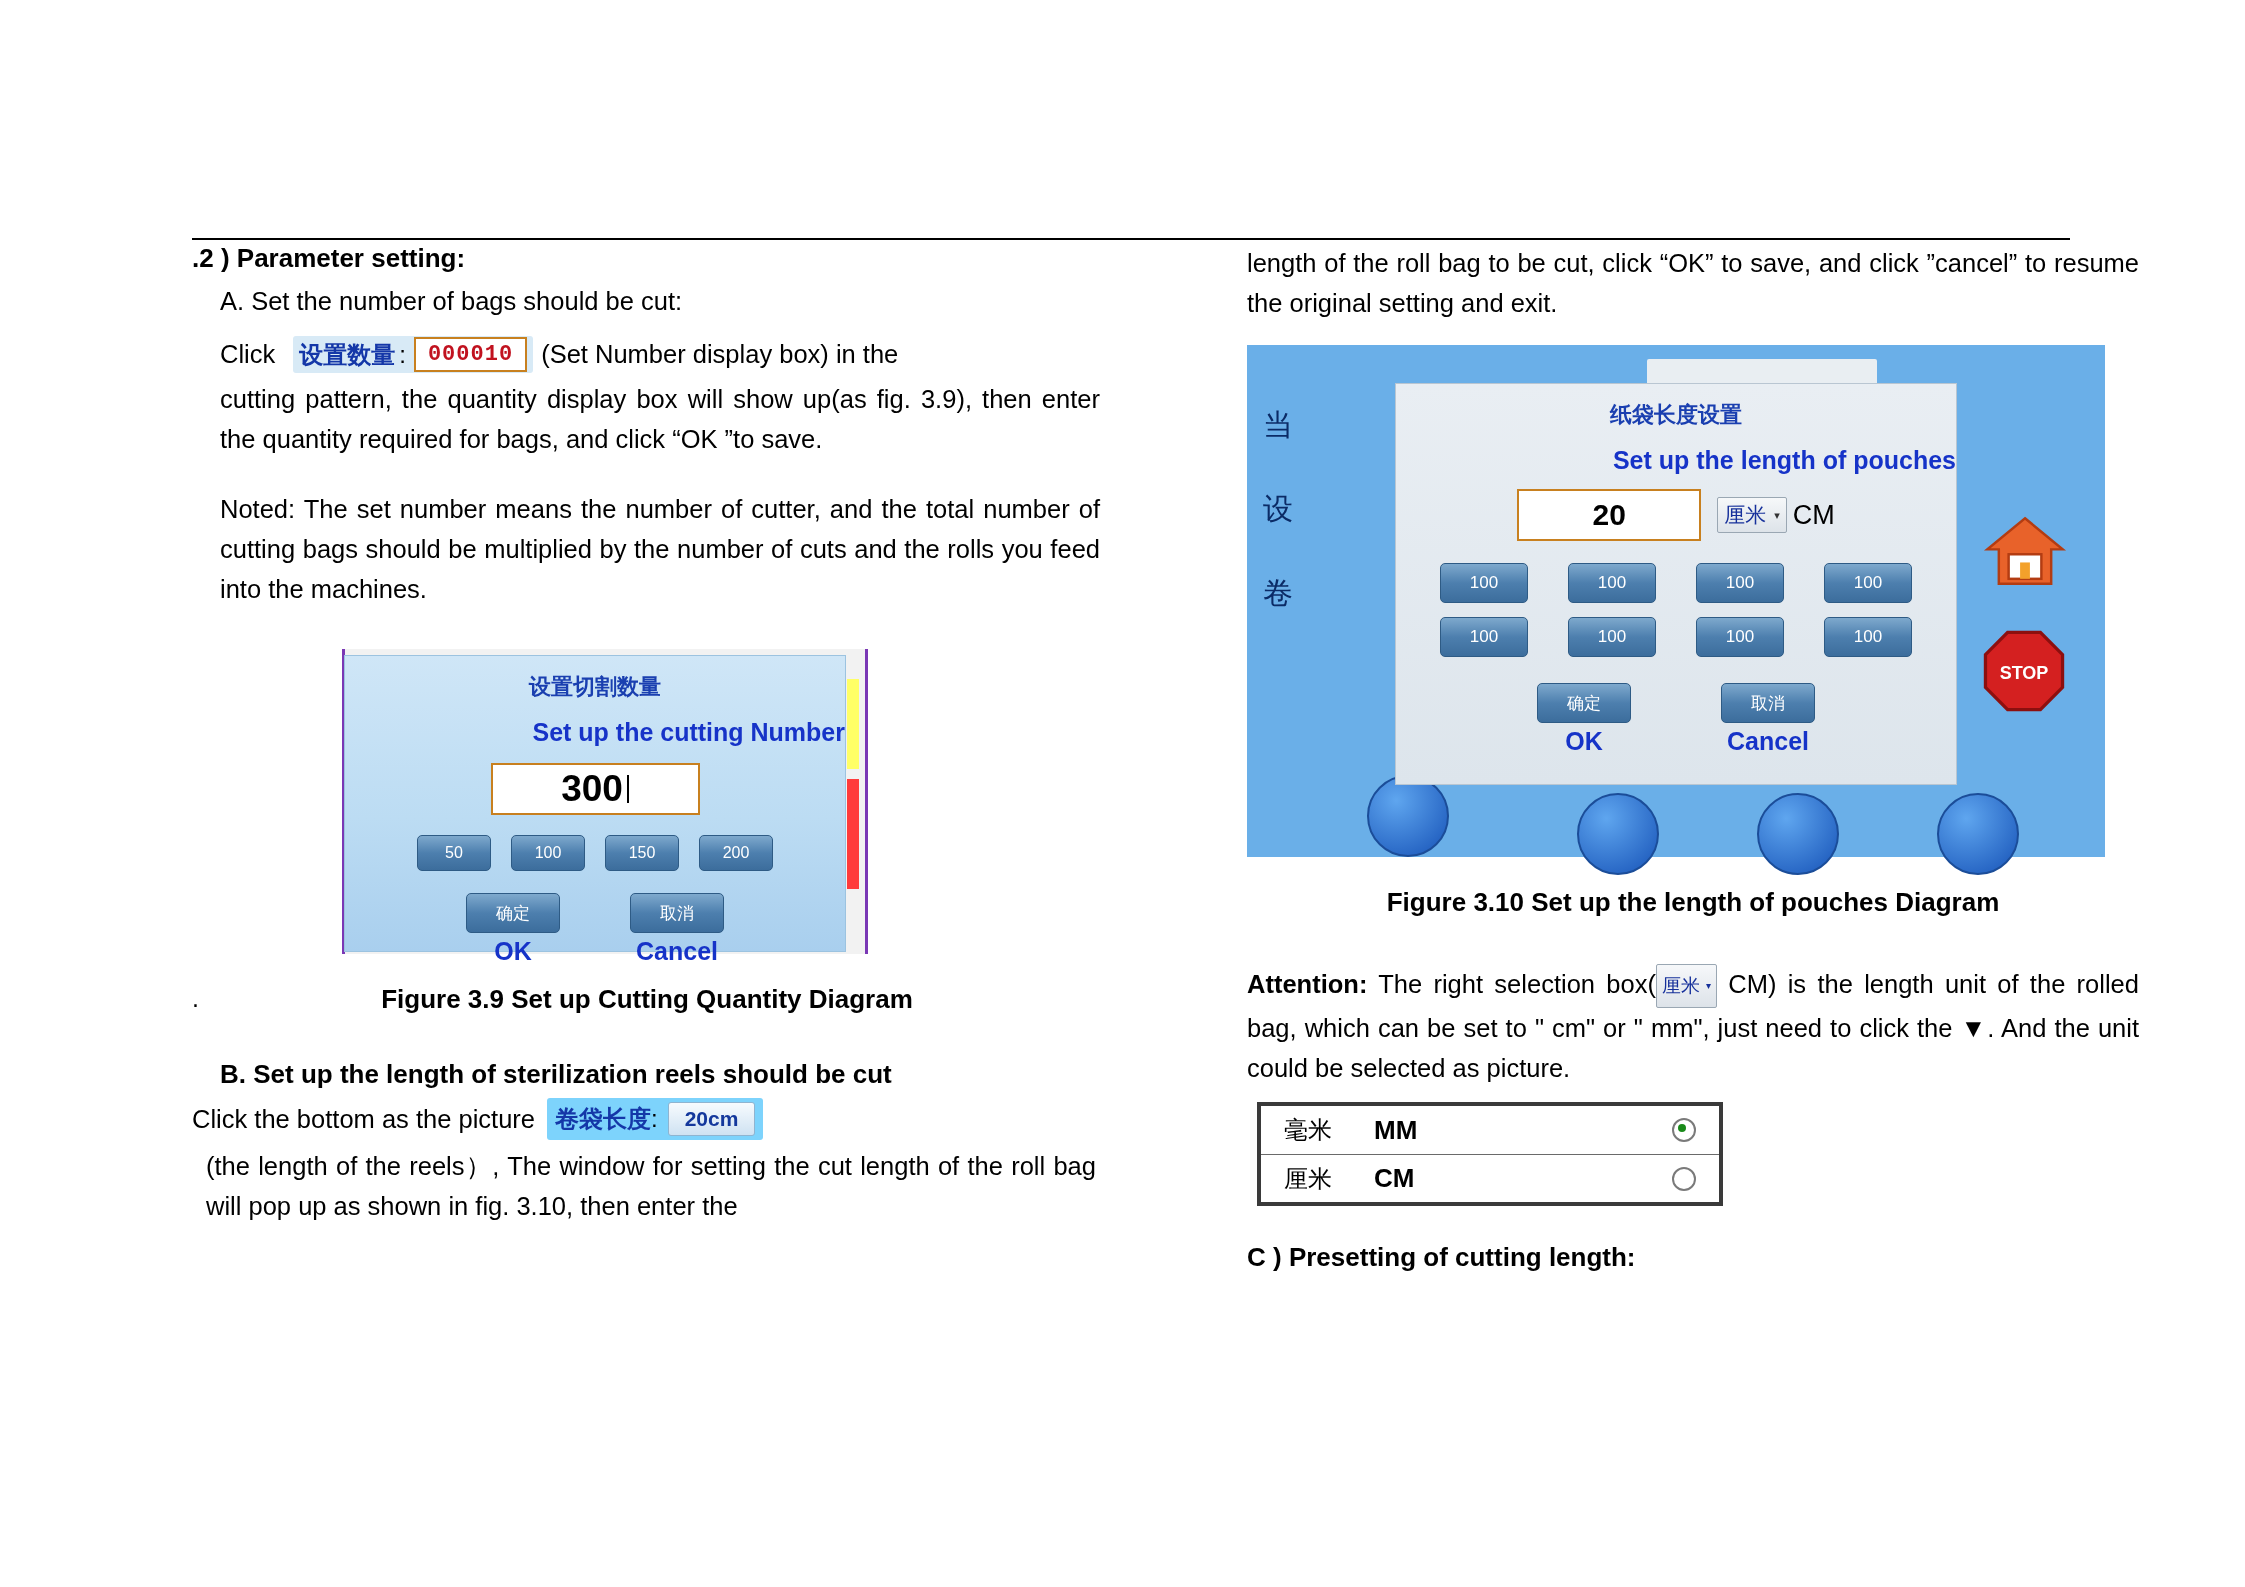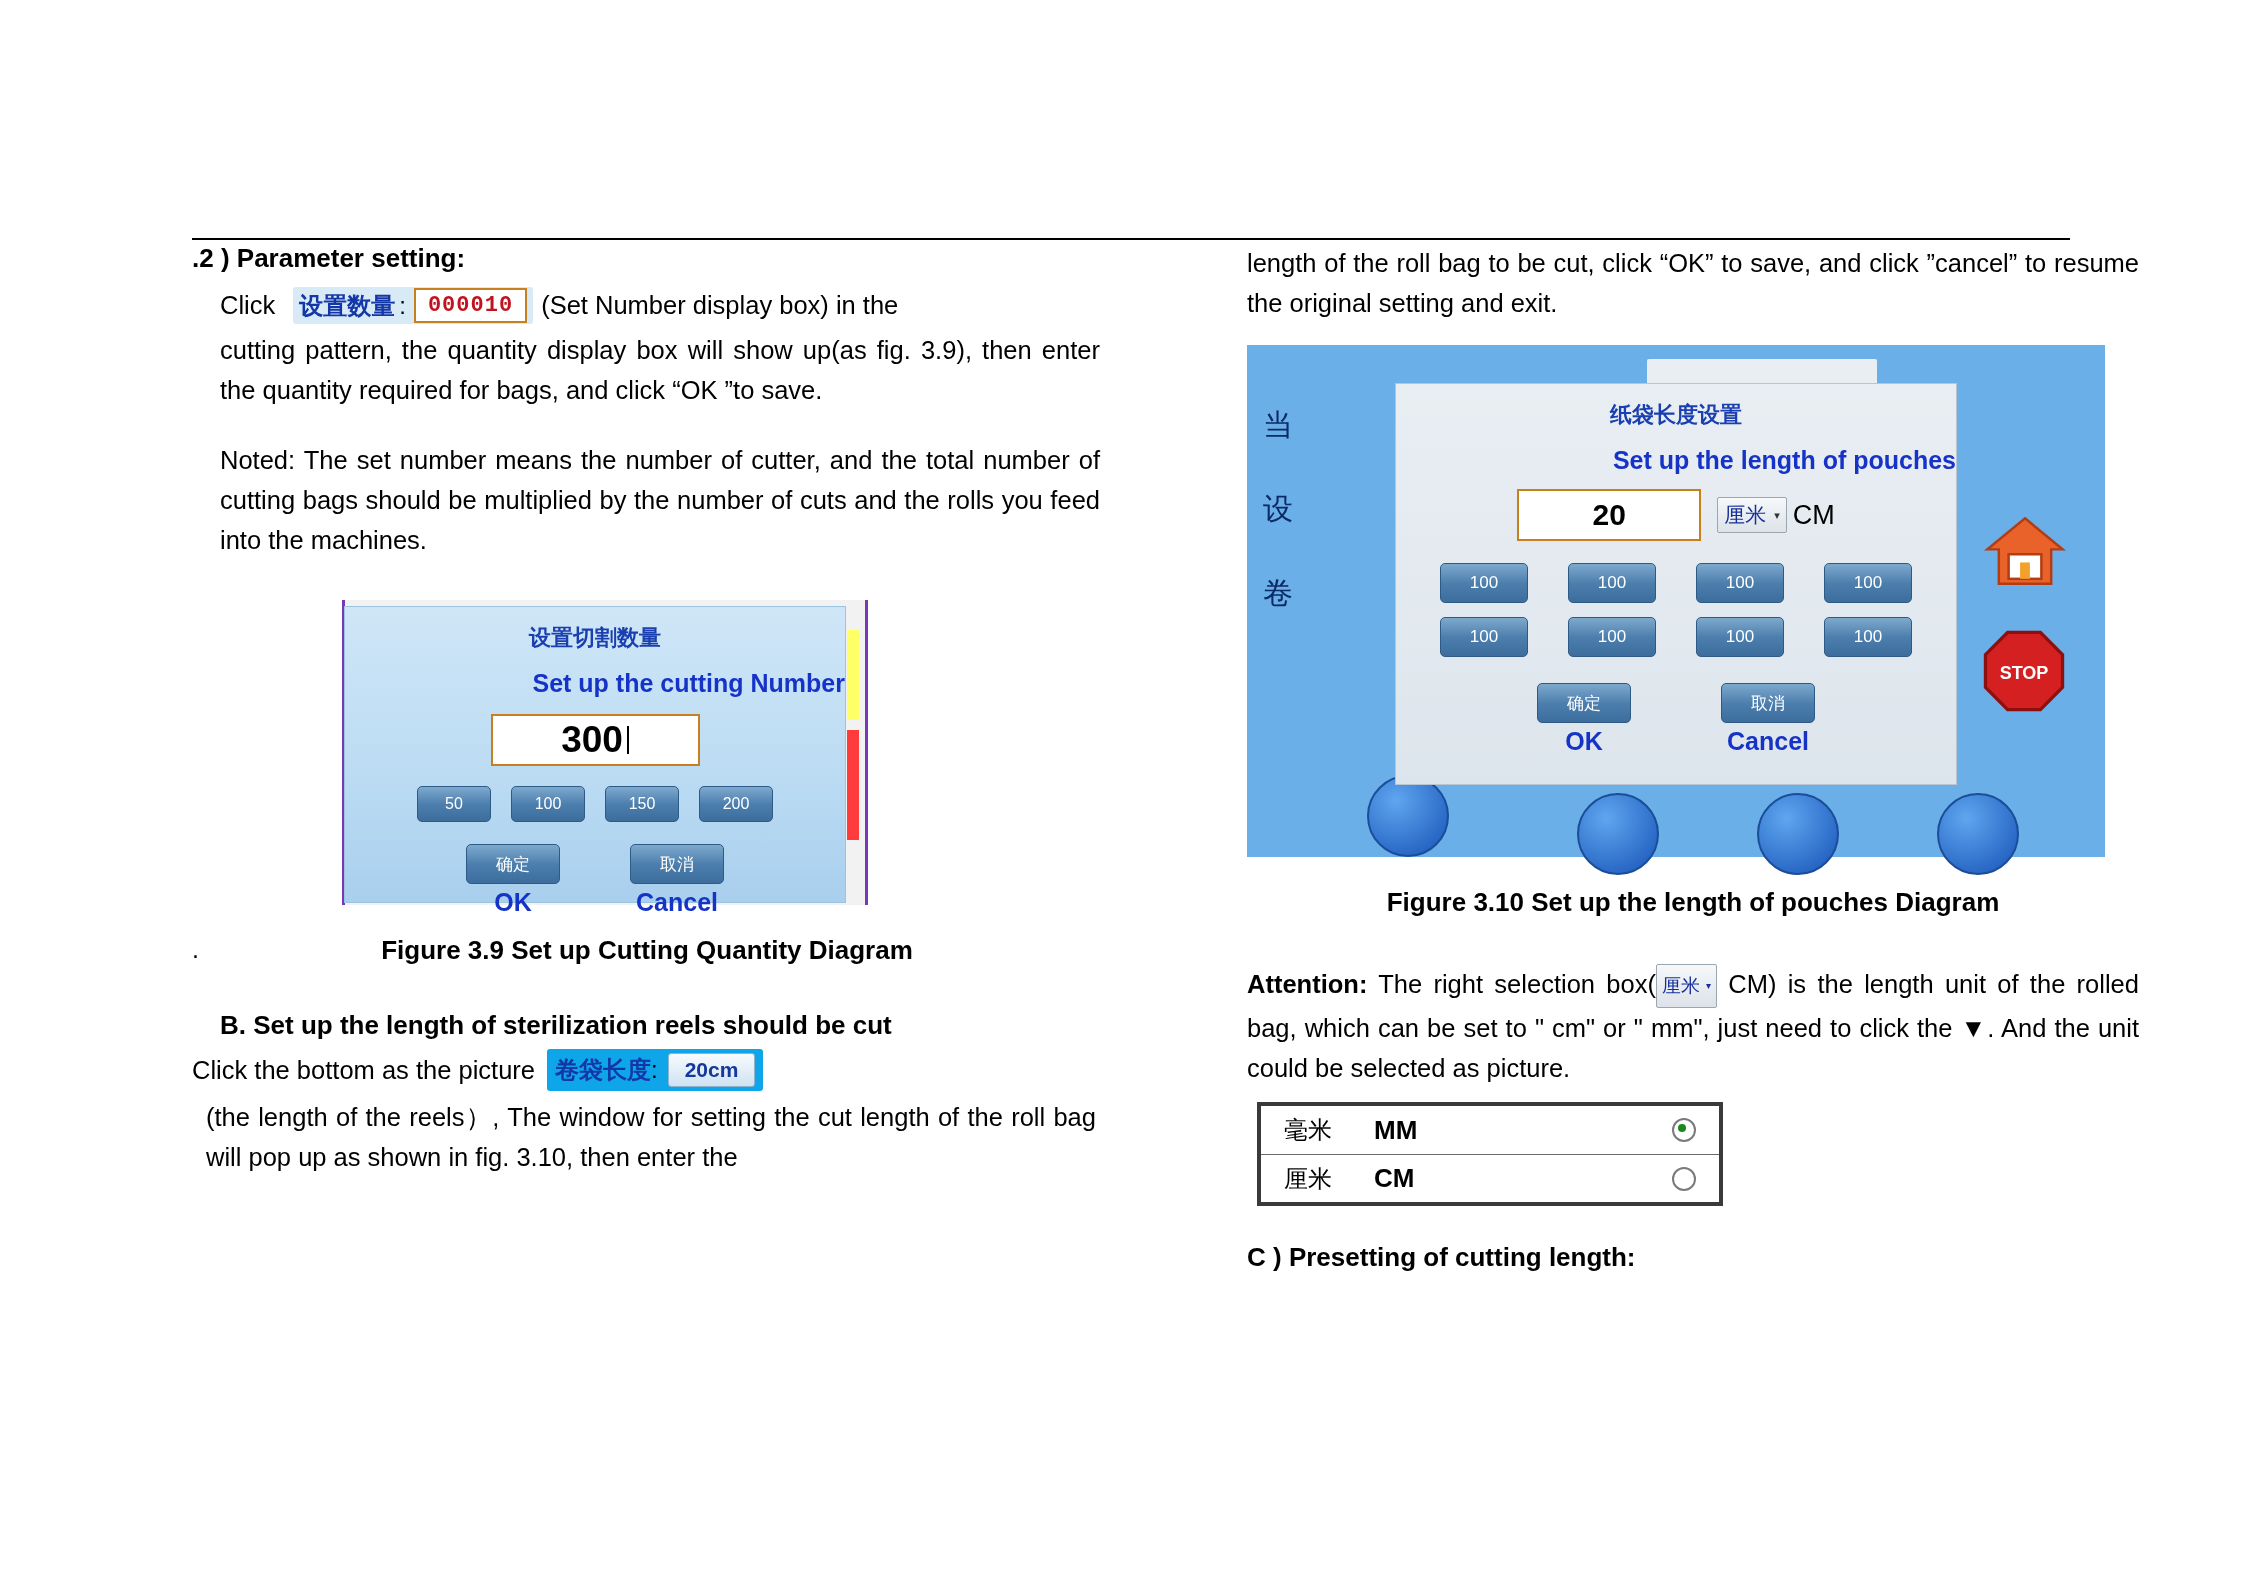--- a/index.html
+++ b/index.html
@@ -237,21 +237,21 @@
   }
   .click-bottom {
     display: flex;
     align-items: center;
     font-size: 25.5px;
     margin-top: 8px;
   }
   .inline-rolllen {
     display: inline-flex;
     align-items: center;
-    background: #0ea5e9;
+    background: #7dd3fc;
     padding: 4px 8px;
     border-radius: 3px;
     margin-left: 12px;
   }
   .inline-rolllen .cn {
     color: #1437a8;
     font-weight: bold;
     font-size: 24px;
   }
   .inline-rolllen .colon { font-size: 24px; margin-right: 10px; }
@@ -433,20 +433,21 @@
 <body>
 
 <div class="page">
 
   <div class="rule"></div>
 
   <div class="col-left">
 
     <div class="heading-1">.2 ) Parameter setting:</div>
 
+    <div class="sub-a">A. Set the number of bags should be cut:</div>
 
     <div class="click-line">
       <span class="w">Click</span>
       <span class="inline-setnum">
         <span class="cn">设置数量</span>
         <span class="colon">:</span>
         <span class="numbox">000010</span>
       </span>
       <span>(Set Number display box) in the</span>
     </div>

